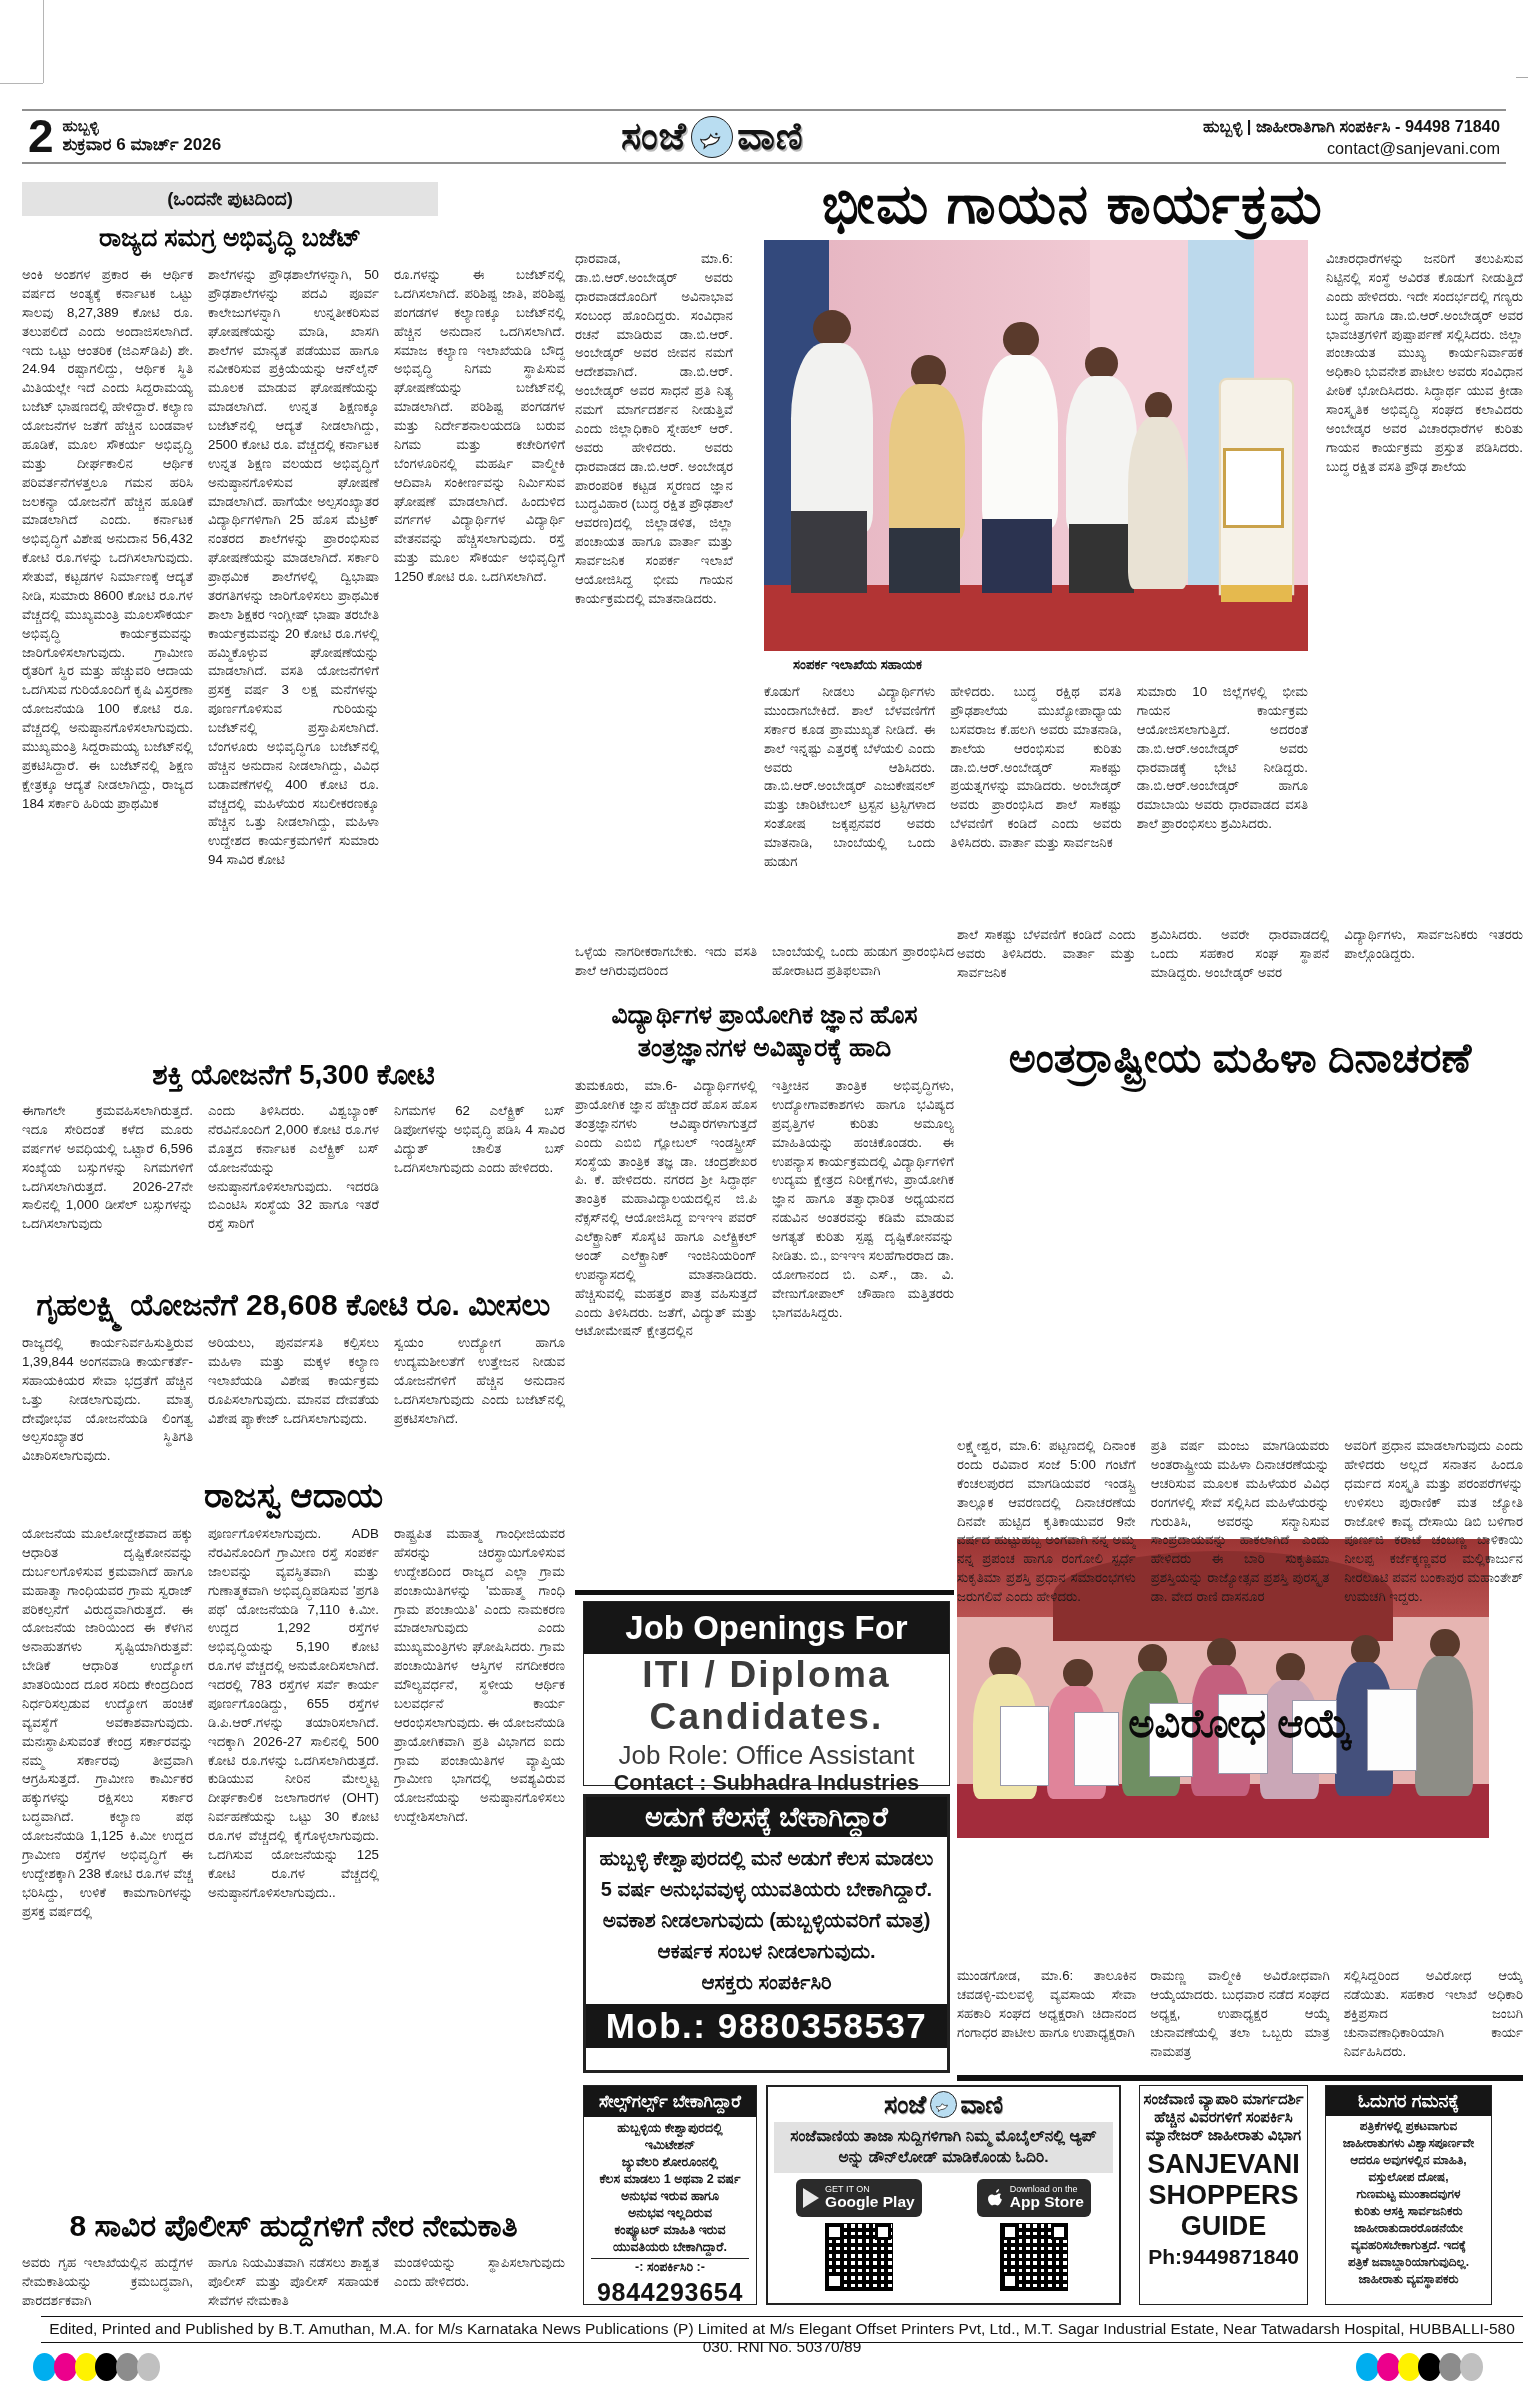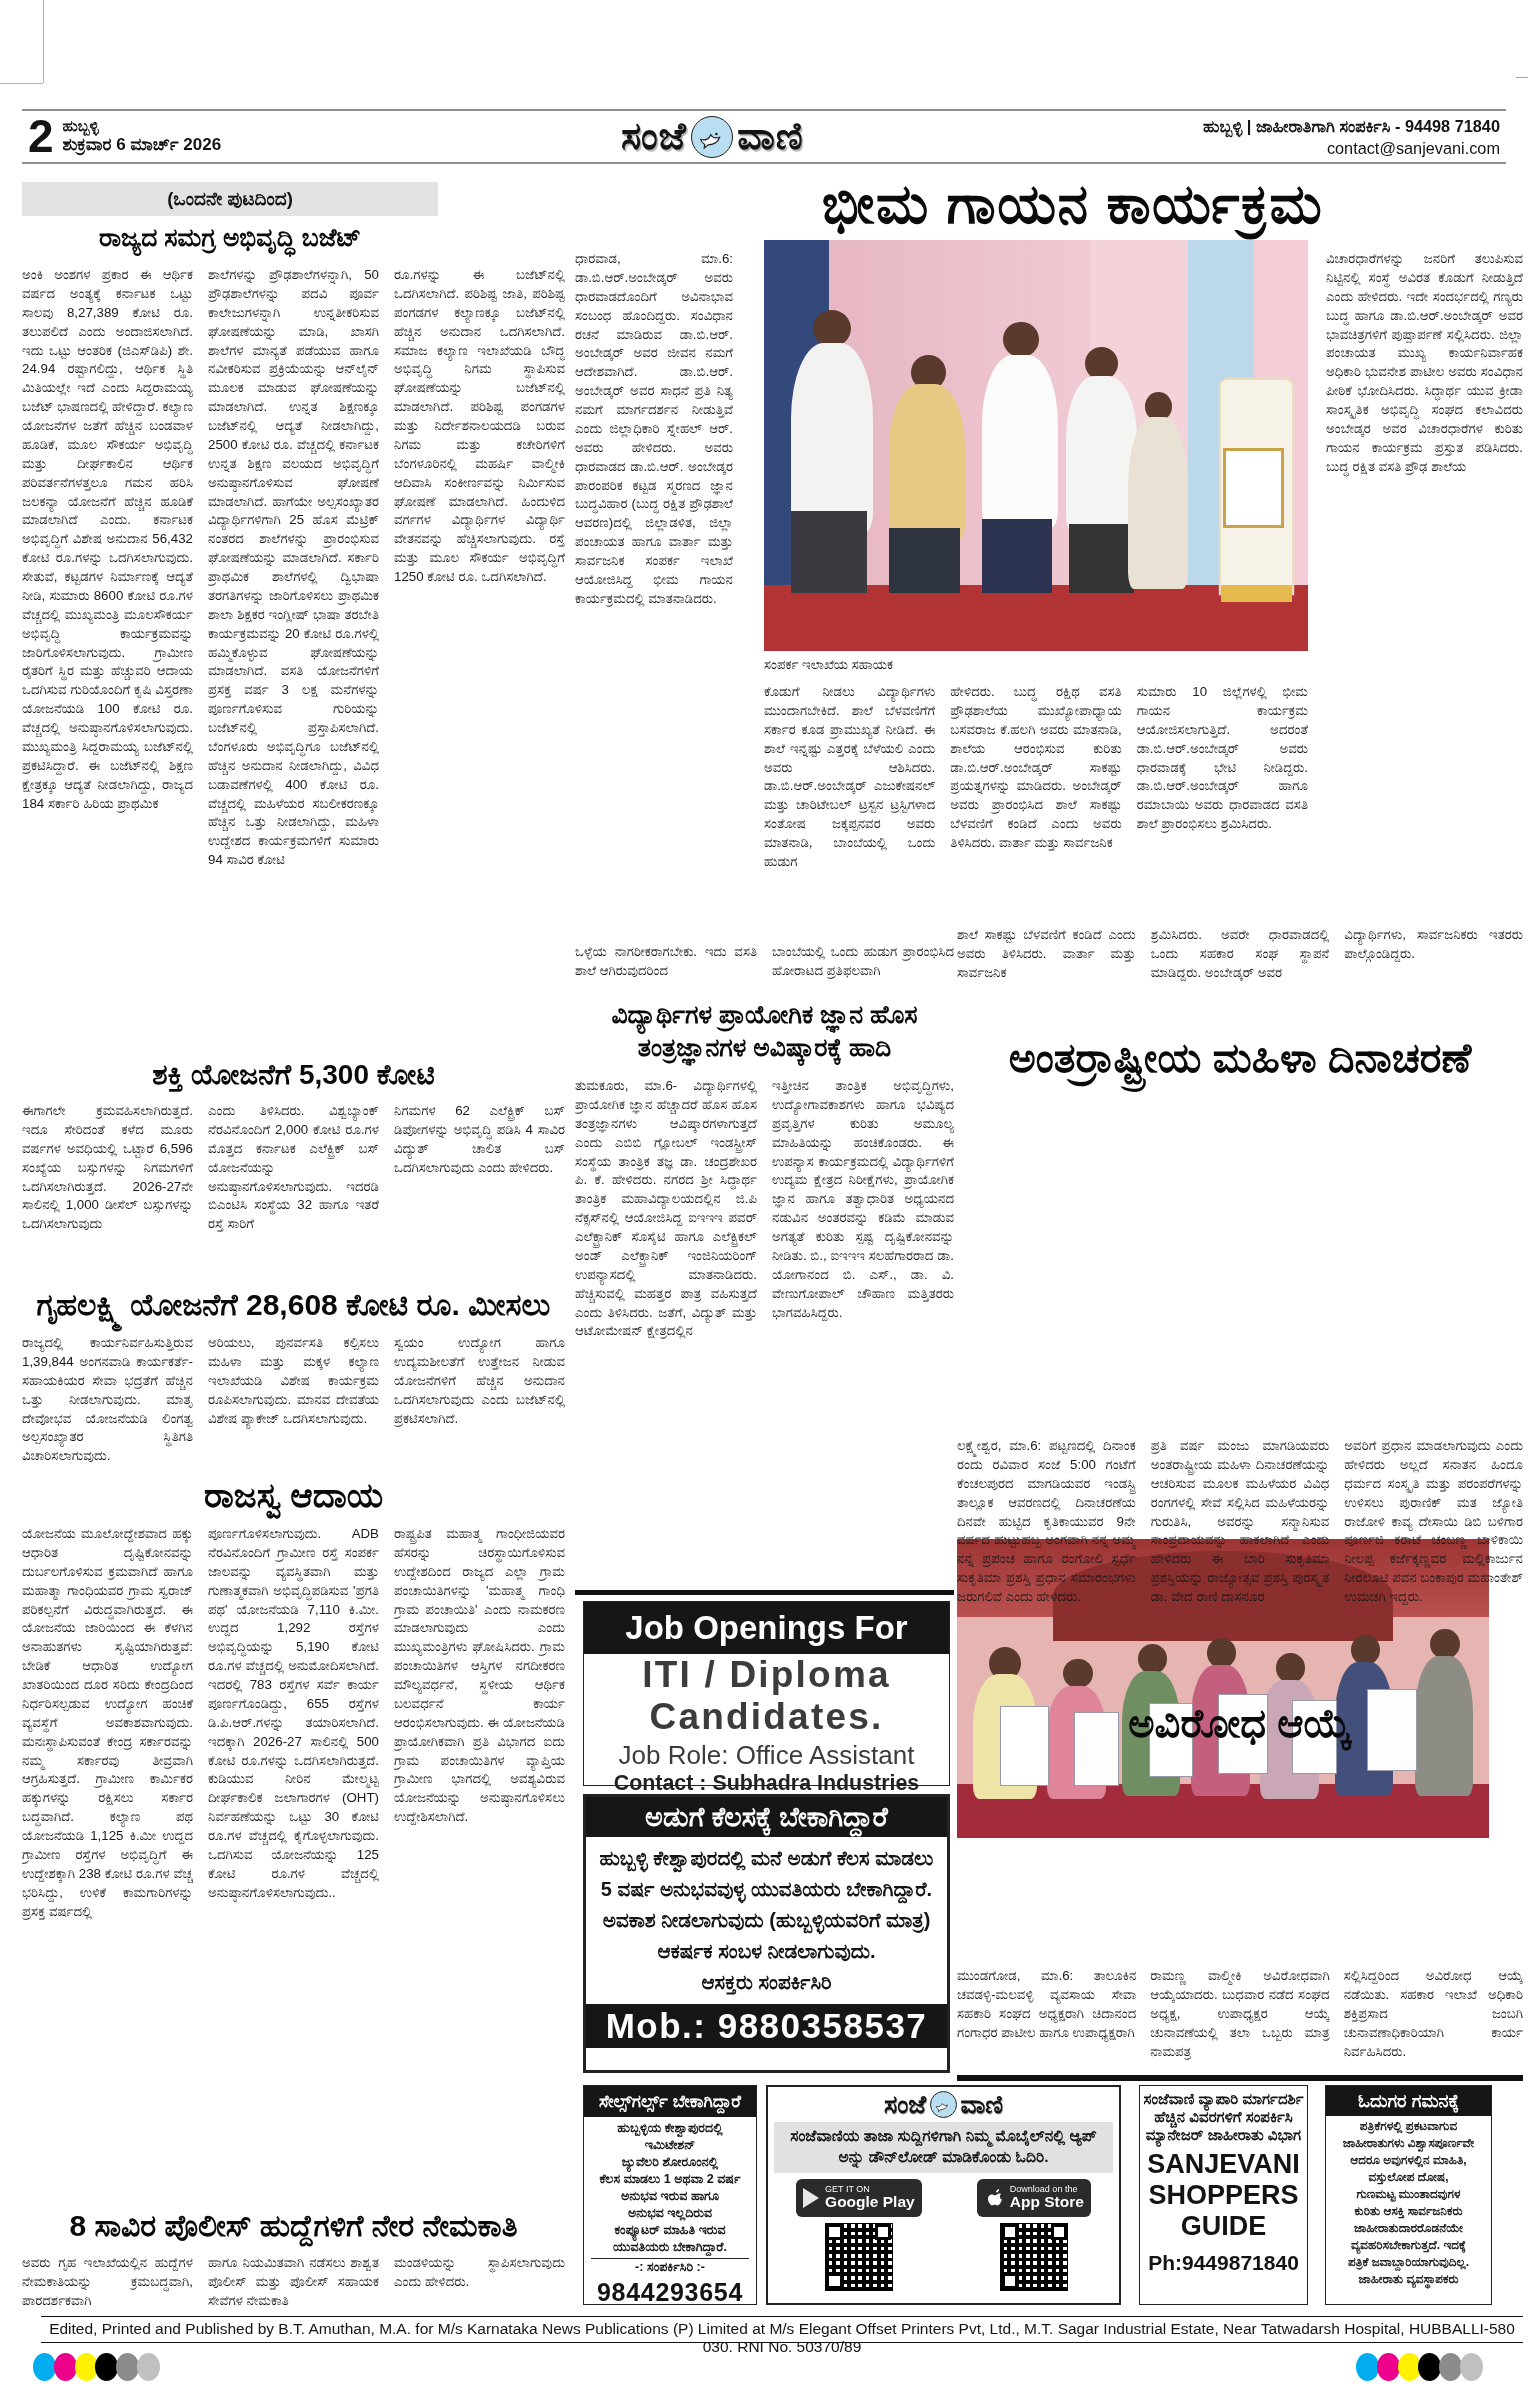--- a/index.html
+++ b/index.html
@@ -25,21 +25,21 @@
   .hdr-right .l1{font-weight:bold;}
   
   .bt{font-size:13.3px;line-height:1.42;text-align:justify;color:#191919;overflow:hidden;font-weight:500;}
   .cols{display:flex;gap:15px;}
   .cols>div{flex:1;}
   .hsub{font-weight:bold;text-align:center;color:#0a0a0a;}
   .grip{background:#e3e3e3;display:flex;align-items:center;justify-content:center;font-weight:bold;font-size:18.5px;}
   
   .photo{overflow:hidden;position:relative;background:#e9cdd4;}
   .photo *{position:absolute;}
-  .cap{font-size:13.3px;font-weight:normal;overflow:hidden;white-space:nowrap;}
+  .cap{font-size:13.3px;font-weight:bold;overflow:hidden;white-space:nowrap;margin-left:29px;}
   
   .adbox{box-sizing:border-box;border:2.2px solid #222;background:#fff;}
   .adbar{background:#161616;color:#fff;font-weight:bold;display:flex;align-items:center;justify-content:center;}
   .center{text-align:center;}
   .divider{background:#111;}
   .qr{position:relative;background:
       repeating-linear-gradient(0deg,#000 0 3.7px,transparent 3.7px 7.4px),
       repeating-linear-gradient(90deg,#000 0 3.7px,#fff 3.7px 7.4px);}
   .qr i{position:absolute;width:16.3px;height:16.3px;background:#fff;border:3.7px solid #000;box-sizing:border-box;}
   .qr i.a{left:1.5px;top:1.5px;} .qr i.b{right:1.5px;top:1.5px;} .qr i.c{left:1.5px;bottom:1.5px;}
@@ -310,21 +310,21 @@
     </div>
   </div>
 
   <div class="abs adbox center" style="left:1139px;top:2085px;width:169px;height:220px;border-width:1.5px;padding:4.4px 1.5px;">
     <div style="font-size:15px;font-weight:bold;">ಸಂಜೆವಾಣಿ ವ್ಯಾಪಾರಿ ಮಾರ್ಗದರ್ಶಿ</div>
     <div style="font-size:15px;font-weight:bold;">ಹೆಚ್ಚಿನ ವಿವರಗಳಿಗೆ ಸಂಪರ್ಕಿಸಿ</div>
     <div style="font-size:15px;font-weight:bold;">ಮ್ಯಾನೇಜರ್ ಜಾಹೀರಾತು ವಿಭಾಗ</div>
     <div style="font-size:27px;font-weight:bold;margin-top:4.4px;">SANJEVANI</div>
     <div style="font-size:27px;font-weight:bold;">SHOPPERS</div>
     <div style="font-size:27px;font-weight:bold;">GUIDE</div>
-    <div style="font-size:21px;font-weight:bold;margin-top:9px;">Ph:9449871840</div>
+    <div style="font-size:21px;font-weight:bold;margin-top:3px;">Ph:9449871840</div>
   </div>
 
   <div class="abs adbox" style="left:1325px;top:2085px;width:167px;height:220px;border-width:1.5px;">
     <div class="adbar" style="height:30px;font-size:18px;">ಓದುಗರ ಗಮನಕ್ಕೆ</div>
     <div class="center" style="font-weight:bold;font-size:12px;line-height:1.42;padding-top:2.2px;color:#222;">
       <div>ಪತ್ರಿಕೆಗಳಲ್ಲಿ ಪ್ರಕಟವಾಗುವ</div>
       <div>ಜಾಹೀರಾತುಗಳು ವಿಶ್ವಾಸಪೂರ್ಣವೇ</div>
       <div>ಆದರೂ ಅವುಗಳಲ್ಲಿನ ಮಾಹಿತಿ,</div>
       <div>ವಸ್ತುಲೋಪ ದೋಷ,</div>
       <div>ಗುಣಮಟ್ಟ ಮುಂತಾದವುಗಳ</div>

